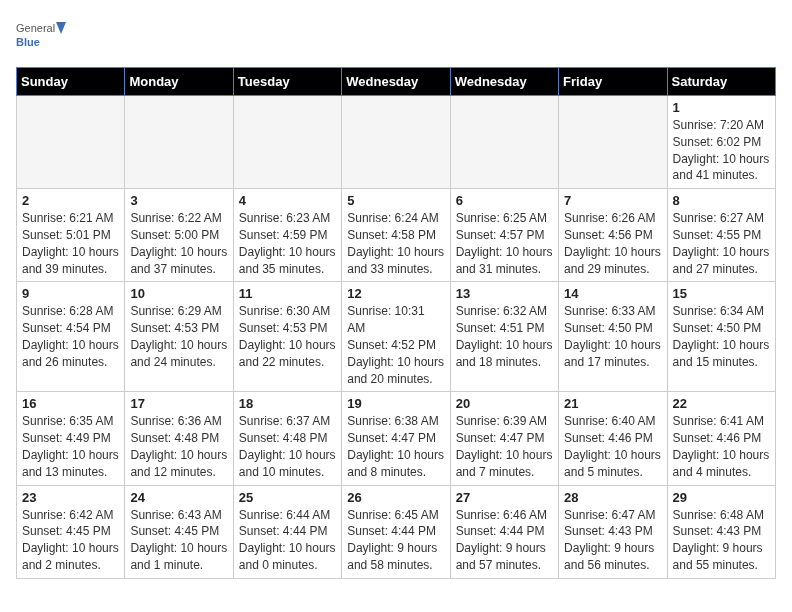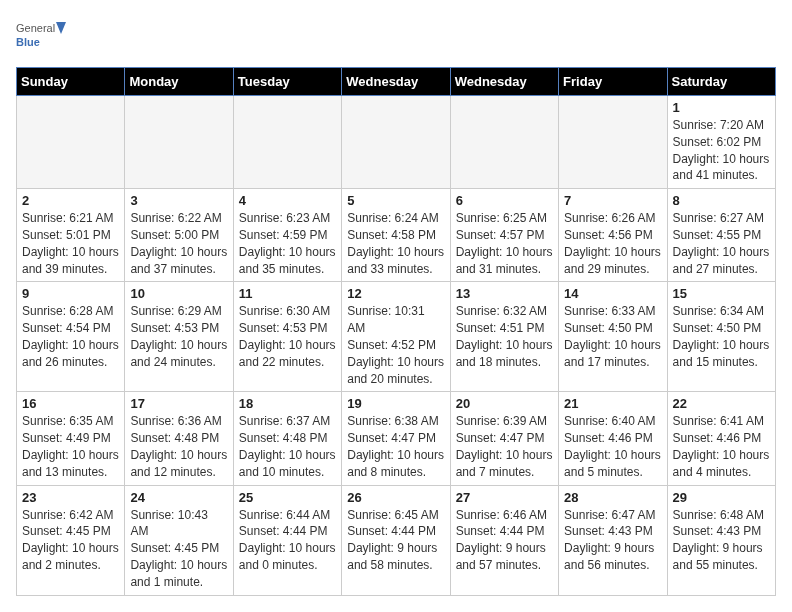--- a/index.html
+++ b/index.html
@@ -257,21 +257,21 @@
       </tr>
       <tr>
         <td>
           <span class="day-number">23</span>
           <div class="day-info" style="white-space: pre-line;">Sunrise: 6:42 AM
 Sunset: 4:45 PM
 Daylight: 10 hours and 2 minutes.</div>
         </td>
         <td>
           <span class="day-number">24</span>
-          <div class="day-info" style="white-space: pre-line;">Sunrise: 10:43 AM
+          <div class="day-info" style="white-space: pre-line;">Sunrise: 6:43 AM
 Sunset: 4:45 PM
 Daylight: 10 hours and 1 minute.</div>
         </td>
         <td>
           <span class="day-number">25</span>
           <div class="day-info" style="white-space: pre-line;">Sunrise: 6:44 AM
 Sunset: 4:44 PM
 Daylight: 10 hours and 0 minutes.</div>
         </td>
         <td>

